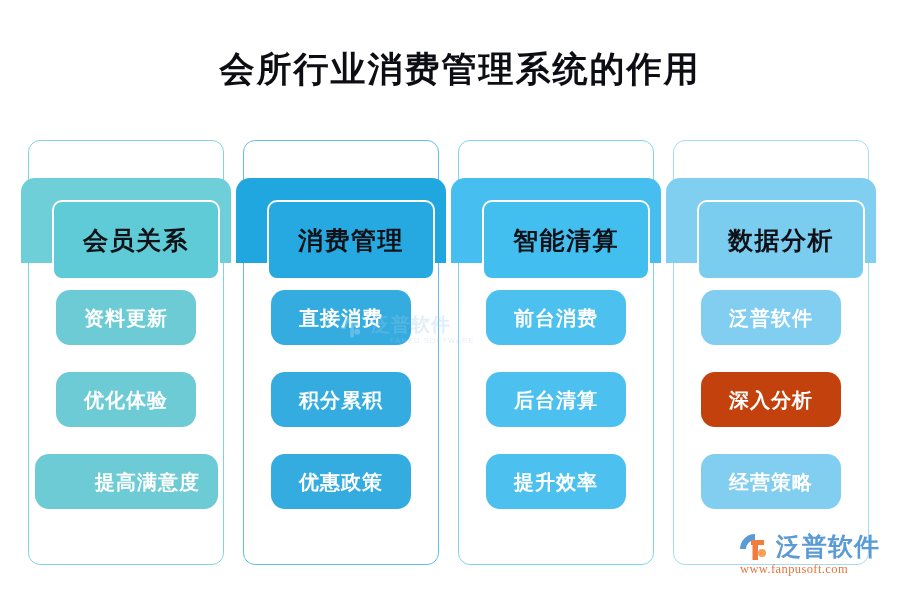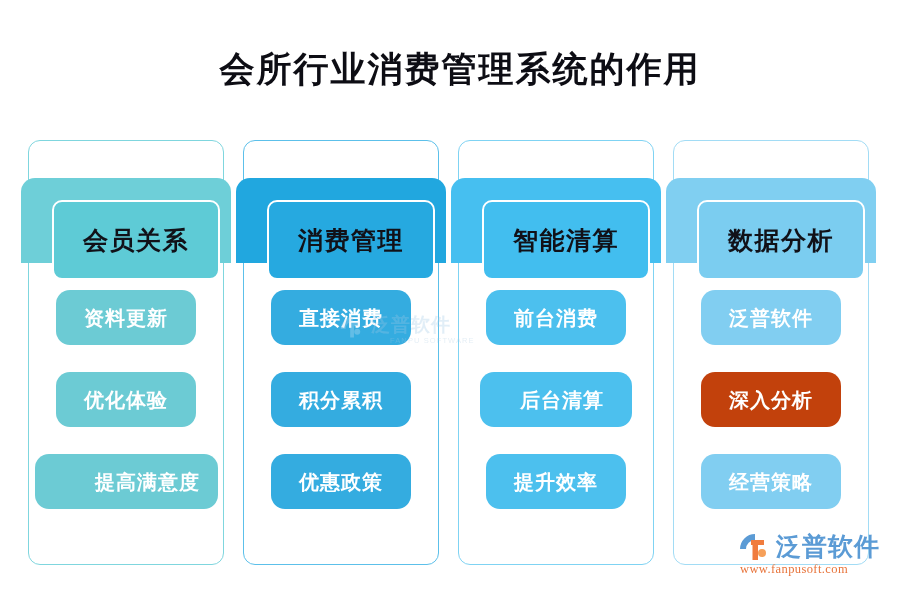--- a/index.html
+++ b/index.html
@@ -252,21 +252,21 @@
       <div class="col" style="left: 458px;">
         <div class="col-frame" style="border-color: rgb(127, 211, 243);"></div>
         <div class="col-band" style="background: rgb(70, 191, 240);"></div>
         <div class="col-head" style="background: rgb(66, 190, 239);">
           <div class="col-head-label">智能清算</div>
         </div>
         <div class="col-items">
           <div class="pill" style="background: rgb(76, 192, 238);">
             <div class="pill-label">前台消费</div>
           </div>
-          <div class="pill" style="background: rgb(76, 192, 238); padding-left: 12px;">
+          <div class="pill" style="background: rgb(76, 192, 238);">
             <div class="pill-label">后台清算</div>
           </div>
           <div class="pill" style="background: rgb(76, 192, 238);">
             <div class="pill-label">提升效率</div>
           </div>
         </div>
       </div>
       <div class="col" style="left: 673px;">
         <div class="col-frame" style="border-color: rgb(162, 220, 245);"></div>
         <div class="col-band" style="background: rgb(128, 207, 241);"></div>

